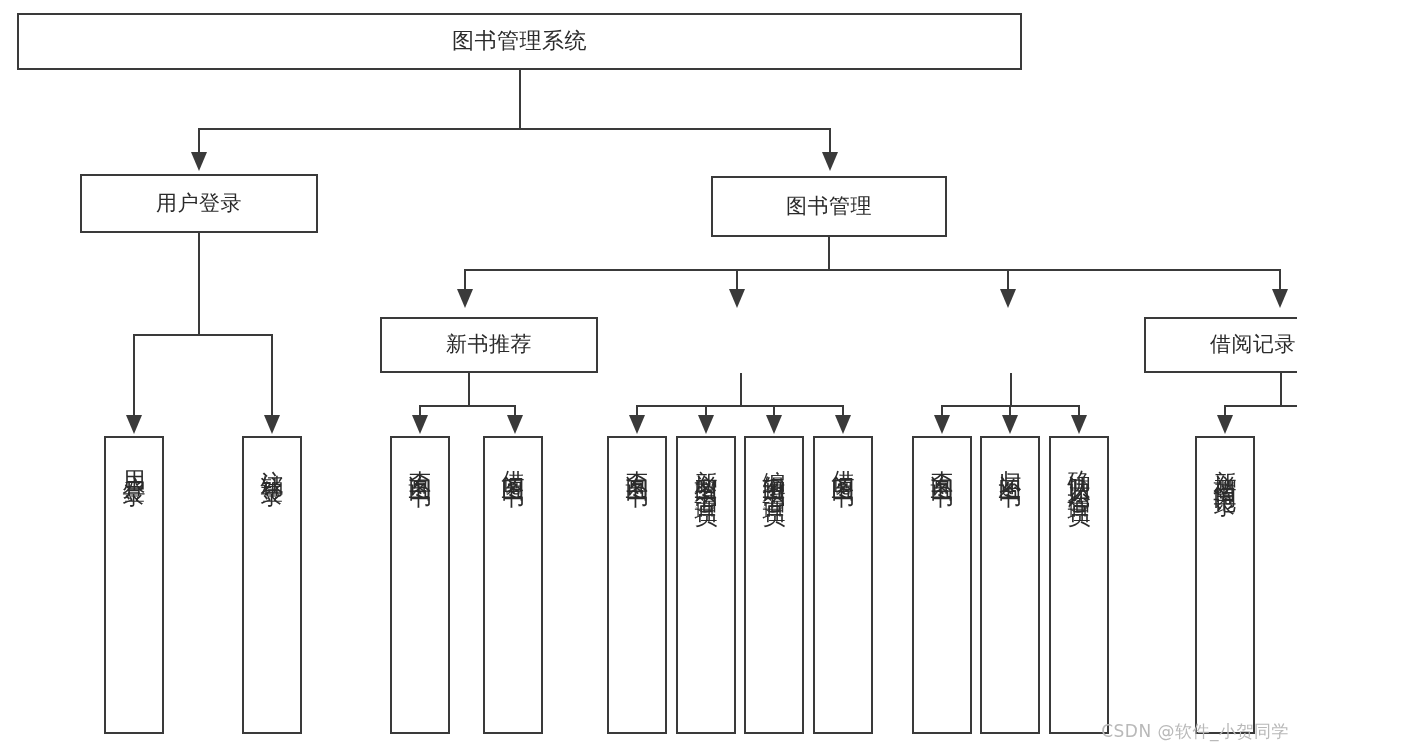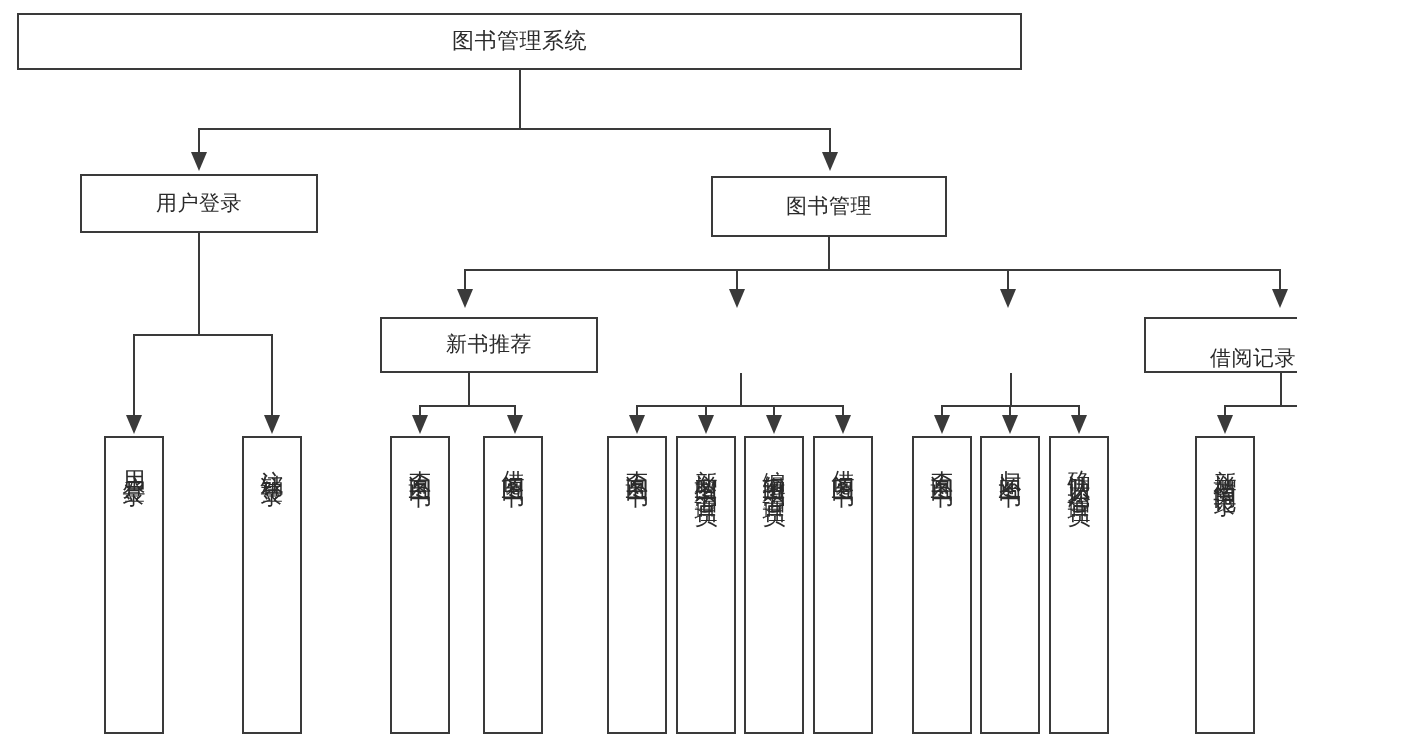--- a/index.html
+++ b/index.html
@@ -125,21 +125,21 @@
   <div class="conn vline" style="left:736px; top:269px; height:22px;"></div>
   <div class="arrow" style="left:729px; top:289px;"></div>
   <div class="conn vline" style="left:1007px; top:269px; height:22px;"></div>
   <div class="arrow" style="left:1000px; top:289px;"></div>
   <div class="conn vline" style="left:1279px; top:269px; height:22px;"></div>
   <div class="arrow" style="left:1272px; top:289px;"></div>
 
   <div class="node horiz" style="left:380px; top:317px; width:218px; height:56px;">
     <span class="lbl">新书推荐</span>
   </div>
-  <div class="node horiz" style="left:1144px; top:317px; width:218px; height:56px;align-items:flex-end;">
+  <div class="node horiz" style="left:1144px; top:317px; width:218px; height:56px;">
     <span class="lbl">借阅记录</span>
   </div>
 
   <div class="conn vline" style="left:468px; top:373px; height:34px;"></div>
   <div class="conn hline" style="left:419px; top:405px; width:96px;"></div>
   <div class="conn vline" style="left:419px; top:405px; height:12px;"></div>
   <div class="arrow" style="left:412px; top:415px;"></div>
   <div class="conn vline" style="left:514px; top:405px; height:12px;"></div>
   <div class="arrow" style="left:507px; top:415px;"></div>
 
@@ -207,14 +207,15 @@
     <span class="lbl">确认归还（管理员）</span>
   </div>
 
   <div class="node vert" style="left:1195px; top:436px; width:60px; height:298px;">
     <span class="lbl">新增借阅记录</span>
   </div>
   <div class="node vert" style="left:1314px; top:436px; width:60px; height:298px;">
     <span class="lbl">查询借阅记录</span>
   </div>
 
+  <div id="watermark">CSDN @软件_小贺同学</div>
 
 </div>
 
 </body></html>

